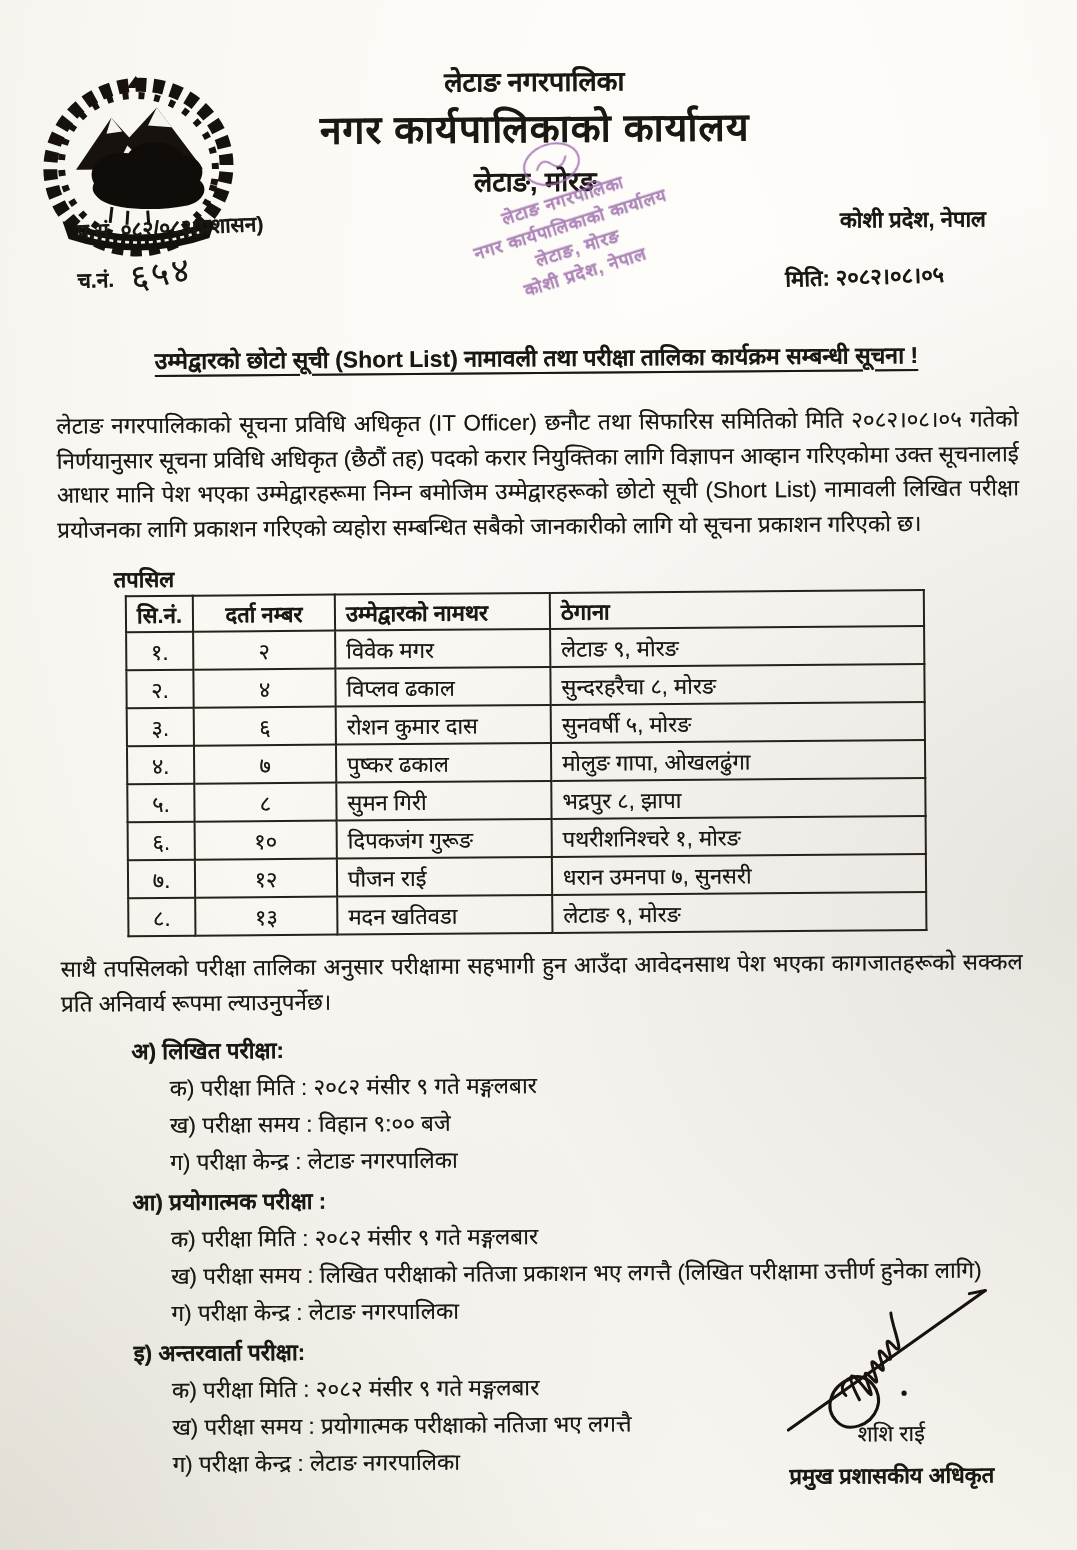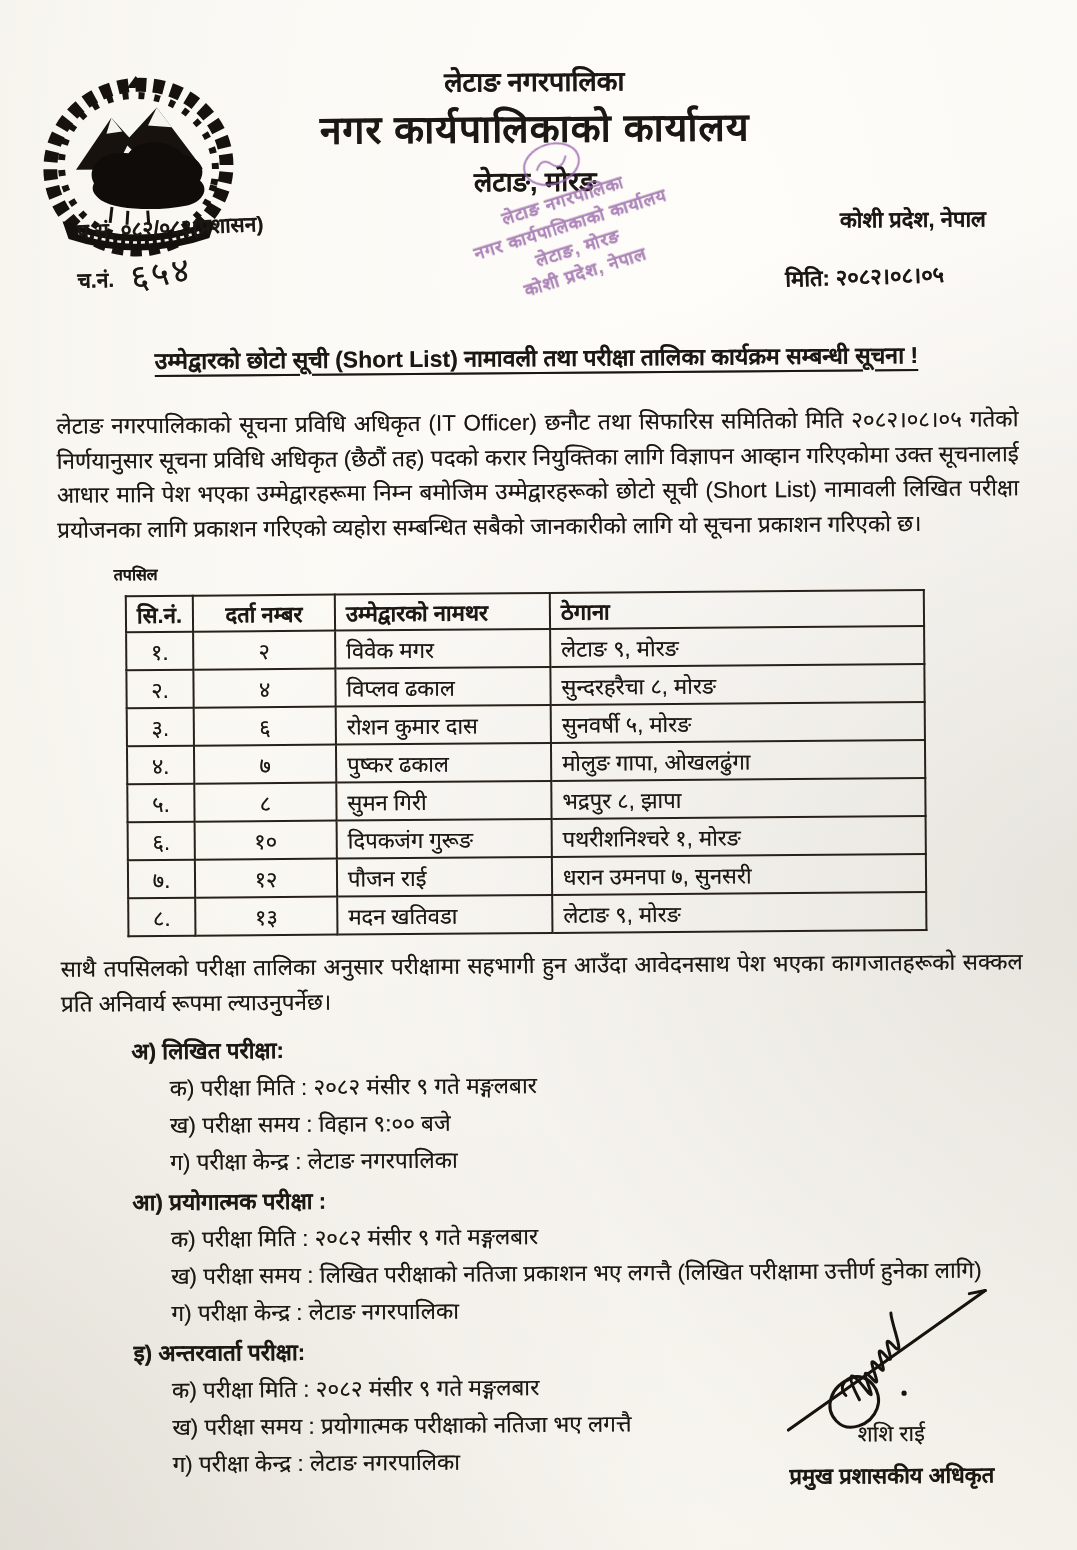--- a/index.html
+++ b/index.html
@@ -38,21 +38,21 @@
     text-align:center; font-weight:700; font-size:17.5px; line-height:25px;
     letter-spacing:1px; filter: blur(.4px);
     pointer-events:none;
   }
   .stamp-seal { display:block; margin:0 auto 2px auto; }
 
   
   .subject { position:absolute; top:341px; left:0; right:0; text-align:center; font-size:23px; font-weight:700; white-space:nowrap; }
   .subject .u { text-decoration: underline; text-underline-offset: 6px; text-decoration-thickness: 2px; }
   .body-para { position:absolute; top:406px; left:58px; width:962px; font-size:22.5px; line-height:34.5px; text-align:justify; }
-  .tapasil   { position:absolute; top:560px; left:114px; font-size:16px; font-weight:700; }
+  .tapasil   { position:absolute; top:560px; left:114px; font-size:22px; font-weight:700; }
   .note-para { position:absolute; top:948px; left:58px; width:962px; font-size:22.5px; line-height:35px; text-align:justify; }
 
   
   table.shortlist { position:absolute; top:592px; left:125px; border-collapse:collapse; font-size:22px; }
   table.shortlist th, table.shortlist td { border:2px solid #272119; padding:2px 10px; }
   table.shortlist th { font-weight:700; text-align:left; height:34px; }
   table.shortlist td { height:38px; }
   .w-sn{width:64px;} .w-reg{width:142px;} .w-name{width:215px;} .w-addr{width:374px;}
   .c { text-align:center !important; }
 

